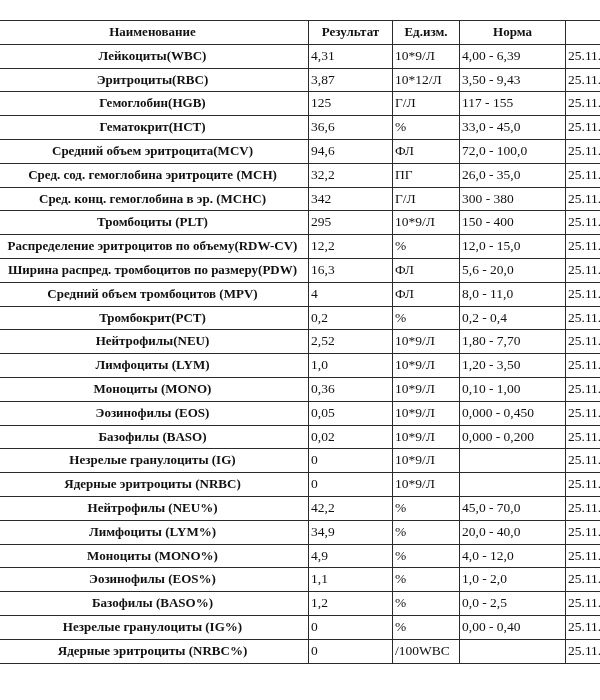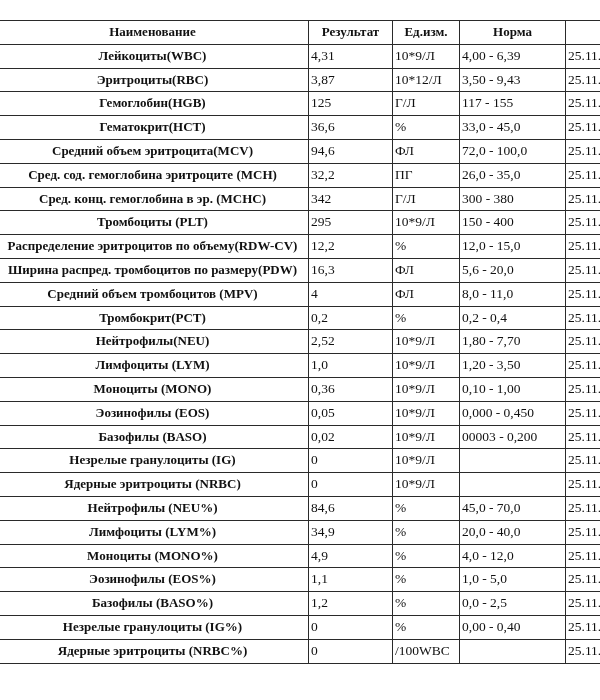--- a/index.html
+++ b/index.html
@@ -196,40 +196,40 @@
           <td class="name">Эозинофилы (EOS)</td>
           <td class="val">0,05</td>
           <td class="val">10*9/Л</td>
           <td class="val">0,000 - 0,450</td>
           <td class="date">25.11.</td>
         </tr>
         <tr class="data-row">
           <td class="name">Базофилы (BASO)</td>
           <td class="val">0,02</td>
           <td class="val">10*9/Л</td>
-          <td class="val">00003 - 0,200</td>
+          <td class="val">0,000 - 0,200</td>
           <td class="date">25.11.</td>
         </tr>
         <tr class="data-row">
           <td class="name">Незрелые гранулоциты (IG)</td>
           <td class="val">0</td>
           <td class="val">10*9/Л</td>
           <td class="val"></td>
           <td class="date">25.11.</td>
         </tr>
         <tr class="data-row">
           <td class="name">Ядерные эритроциты (NRBC)</td>
           <td class="val">0</td>
           <td class="val">10*9/Л</td>
           <td class="val"></td>
           <td class="date">25.11.</td>
         </tr>
         <tr class="data-row">
           <td class="name">Нейтрофилы (NEU%)</td>
-          <td class="val">84,6</td>
+          <td class="val">42,2</td>
           <td class="val">%</td>
           <td class="val">45,0 - 70,0</td>
           <td class="date">25.11.</td>
         </tr>
         <tr class="data-row">
           <td class="name">Лимфоциты (LYM%)</td>
           <td class="val">34,9</td>
           <td class="val">%</td>
           <td class="val">20,0 - 40,0</td>
           <td class="date">25.11.</td>
@@ -238,21 +238,21 @@
           <td class="name">Моноциты (MONO%)</td>
           <td class="val">4,9</td>
           <td class="val">%</td>
           <td class="val">4,0 - 12,0</td>
           <td class="date">25.11.</td>
         </tr>
         <tr class="data-row">
           <td class="name">Эозинофилы (EOS%)</td>
           <td class="val">1,1</td>
           <td class="val">%</td>
-          <td class="val">1,0 - 5,0</td>
+          <td class="val">1,0 - 2,0</td>
           <td class="date">25.11.</td>
         </tr>
         <tr class="data-row">
           <td class="name">Базофилы (BASO%)</td>
           <td class="val">1,2</td>
           <td class="val">%</td>
           <td class="val">0,0 - 2,5</td>
           <td class="date">25.11.</td>
         </tr>
         <tr class="data-row">

